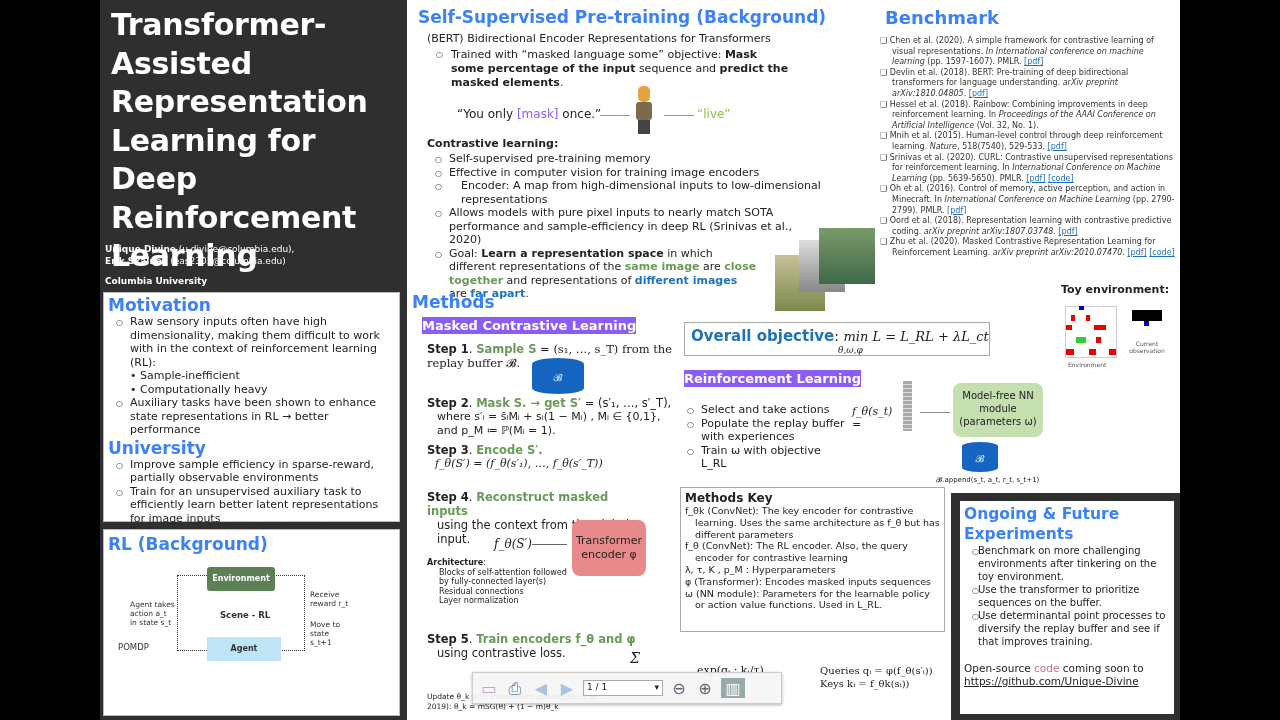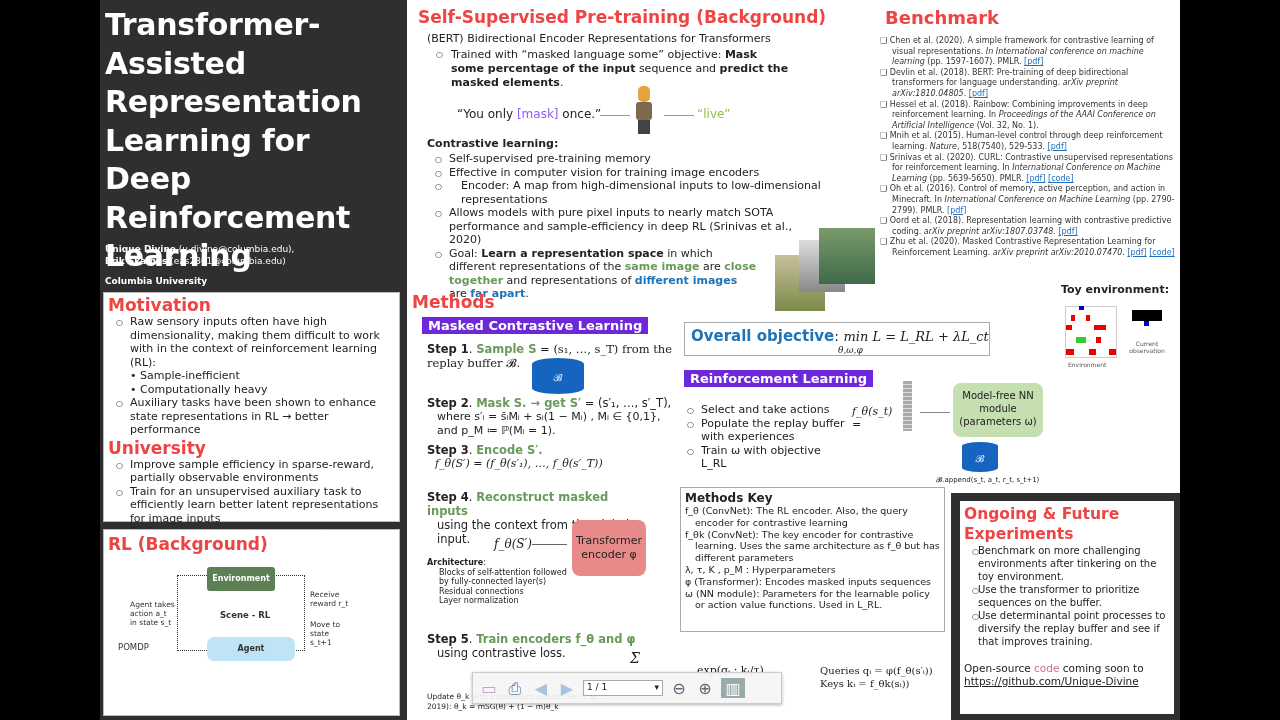--- a/index.html
+++ b/index.html
@@ -1,39 +1,39 @@
 <!DOCTYPE html>
 <html><head>
 <meta charset="utf-8">
 <style>
 *{box-sizing:border-box;margin:0;padding:0}
 html,body{width:1280px;height:720px;background:#000;overflow:hidden;font-family:"DejaVu Sans","Liberation Sans",sans-serif;color:#222}
 .poster{position:absolute;left:100px;top:0;width:1080px;height:720px;background:#fff}
 .ser{font-family:"DejaVu Serif","Liberation Serif",serif;font-style:italic}
 
 .leftcol{position:absolute;left:0;top:0;width:305px;height:720px;background:#2f2f2f}
-.title{position:absolute;left:5px;top:6px;width:295px;color:#fff;font-weight:bold;font-size:30px;line-height:38.5px;font-family:"DejaVu Sans",sans-serif;letter-spacing:-0.3px}
+.title{position:absolute;left:11px;top:6px;width:295px;color:#fff;font-weight:bold;font-size:30px;line-height:38.5px;font-family:"DejaVu Sans",sans-serif;letter-spacing:-0.3px}
 .authors{position:absolute;left:5px;top:243px;color:#fff;font-size:9px;line-height:12px}
 .authors b{font-weight:bold}
 .uni{position:absolute;left:5px;top:276px;color:#fff;font-size:9px;font-weight:bold}
 .panel{position:absolute;background:#fff;border:1px solid #bbb}
-.h2{color:#ef4444;font-weight:bold;font-size:17px;line-height:20px}
+.h2{color:#3b82f6;font-weight:bold;font-size:17px;line-height:20px}
 .ul{list-style:none;font-size:11px;line-height:13.5px}
 .ul li{position:relative;padding-left:22px}
 .ul li::before{content:"○";position:absolute;left:8px;font-size:8px;top:1px}
 .ul li.sq::before{content:"•";font-size:11px;left:22px;top:0}
 .ul li.sq{padding-left:32px}
 
 .rlbox{position:absolute;font-size:7.5px;color:#333}
 
 .mid{position:absolute;left:305px;top:0;width:470px;height:720px;background:#fff;border-left:2px solid #2f2f2f}
 .green{color:#6a9a5a;font-weight:bold}
 .blue{color:#1f73b7;font-weight:bold}
 .step{font-size:11.5px;line-height:14px;position:absolute}
-.dbox{background:#6d28d9;color:#fff;font-weight:bold;font-size:13px;padding:1px 6px;position:absolute}
+.dbox{background:#8b5cf6;color:#fff;font-weight:bold;font-size:13px;padding:1px 0;position:absolute}
 .cyl{position:absolute;width:52px;height:36px;background:#1565c0;border-radius:26px/6px;color:#cfe3ff;font-size:10px;text-align:center;line-height:40px}
 
 .right{position:absolute;left:775px;top:0;width:305px;height:720px;background:#fff}
 .refs{position:absolute;left:5px;top:36px;width:295px;font-size:8px;line-height:10.6px;color:#333}
 .refs p{padding-left:12px;text-indent:-12px;margin-bottom:0}
 .refs a{color:#1f6fc0;text-decoration:underline}
 .pdfbar{position:absolute;left:472px;top:672px;width:310px;height:32px;background:rgba(245,245,245,.92);border:1px solid #ccc;box-shadow:0 1px 3px rgba(0,0,0,.3);display:flex;align-items:center;gap:6px;padding:0 6px}
 .pdfbar .ic{width:20px;height:20px;display:flex;align-items:center;justify-content:center;font-size:16px;color:#8aa}
 .pageinp{width:80px;height:16px;border:1px solid #aaa;background:#fff;font-size:9px;padding:1px 3px;display:flex;justify-content:space-between}
 </style>
@@ -70,21 +70,21 @@
         <li>Improve sample efficiency in sparse-reward, partially observable environments</li>
         <li>Train for an unsupervised auxiliary task to efficiently learn better latent representations for image inputs</li>
         <li>Perform unsupervised learning and reinforcement learning simultaneously.</li>
       </ul>
     </div>
 
     <div class="panel" style="left:3px;top:529px;width:297px;height:187px">
       <div class="h2" style="position:absolute;left:4px;top:4px">RL (Background)</div>
       <div style="position:absolute;left:73px;top:45px;width:128px;height:76px;border:1px dotted #333"></div>
       <div style="position:absolute;left:103px;top:37px;width:68px;height:24px;background:#5d7f55;color:#fff;font-size:8px;font-weight:bold;text-align:center;line-height:24px;border-radius:3px">Environment</div>
-      <div style="position:absolute;left:103px;top:107px;width:88px;height:24px;background:#bfe4f5;color:#333;font-size:8px;font-weight:bold;text-align:center;line-height:24px;border-radius:7px">Agent</div>
+      <div style="position:absolute;left:103px;top:107px;width:74px;height:24px;background:#bfe4f5;color:#333;font-size:8px;font-weight:bold;text-align:center;line-height:24px;border-radius:0">Agent</div>
       <div class="rlbox" style="left:116px;top:80px;font-size:8.5px;font-weight:bold">Scene - RL</div>
       <div class="rlbox" style="left:26px;top:70px;width:45px;line-height:9px">Agent takes action a_t in state s_t</div>
       <div class="rlbox" style="left:206px;top:60px;width:40px;line-height:9px">Receive reward r_t</div>
       <div class="rlbox" style="left:206px;top:90px;width:40px;line-height:9px">Move to state s_t+1</div>
       <div class="rlbox" style="left:14px;top:112px;font-size:8.5px">POMDP</div>
     </div>
   </div>
 
   <div class="mid">
     <div class="h2" style="position:absolute;left:11px;top:7px">Self-Supervised Pre-training (Background)</div>
@@ -176,22 +176,22 @@
   </div>
 
   <div style="position:absolute;left:803px;top:381px;width:9px;height:50px;background:repeating-linear-gradient(#aaa 0,#aaa 3px,#ddd 3px,#ddd 4px)"></div>
   <div style="position:absolute;left:820px;top:412px;width:30px;border-top:1px solid #888"></div>
   <div style="position:absolute;left:853px;top:383px;width:90px;height:54px;background:#c5dfb0;border-radius:8px;font-size:10px;text-align:center;padding-top:6px;line-height:13px">Model-free NN module (parameters ω)</div>
   <div class="cyl" style="left:862px;top:442px;width:36px;height:30px;line-height:34px">𝓑</div>
   <div style="position:absolute;left:836px;top:476px;font-size:7px">𝓑.append(s_t, a_t, r_t, s_t+1)</div>
 
   <div style="position:absolute;left:580px;top:487px;width:265px;height:145px;border:1px solid #aaa;padding:3px 4px;font-size:9.5px;line-height:11.8px">
     <div style="font-weight:bold;font-size:12px;line-height:14px">Methods Key</div>
+    <div style="padding-left:10px;text-indent:-10px">f_θk (ConvNet): The key encoder for contrastive learning. Uses the same architecture as f_θ but has different parameters</div>
     <div style="padding-left:10px;text-indent:-10px">f_θ (ConvNet): The RL encoder. Also, the query encoder for contrastive learning</div>
-    <div style="padding-left:10px;text-indent:-10px">f_θk (ConvNet): The key encoder for contrastive learning. Uses the same architecture as f_θ but has different parameters</div>
     <div style="padding-left:10px;text-indent:-10px">λ, τ, K , p_M : Hyperparameters</div>
     <div style="padding-left:10px;text-indent:-10px">φ (Transformer): Encodes masked inputs sequences</div>
     <div style="padding-left:10px;text-indent:-10px">ω (NN module): Parameters for the learnable policy or action value functions. Used in L_RL.</div>
   </div>
 
   <div style="position:absolute;left:720px;top:664px;font-size:10px;line-height:13px;text-align:left">
     <div class="ser" style="font-style:normal">Queries qᵢ = φ(f_θ(s′ᵢ))</div>
     <div class="ser" style="font-style:normal">Keys kᵢ = f_θk(sᵢ))</div>
   </div>
 

